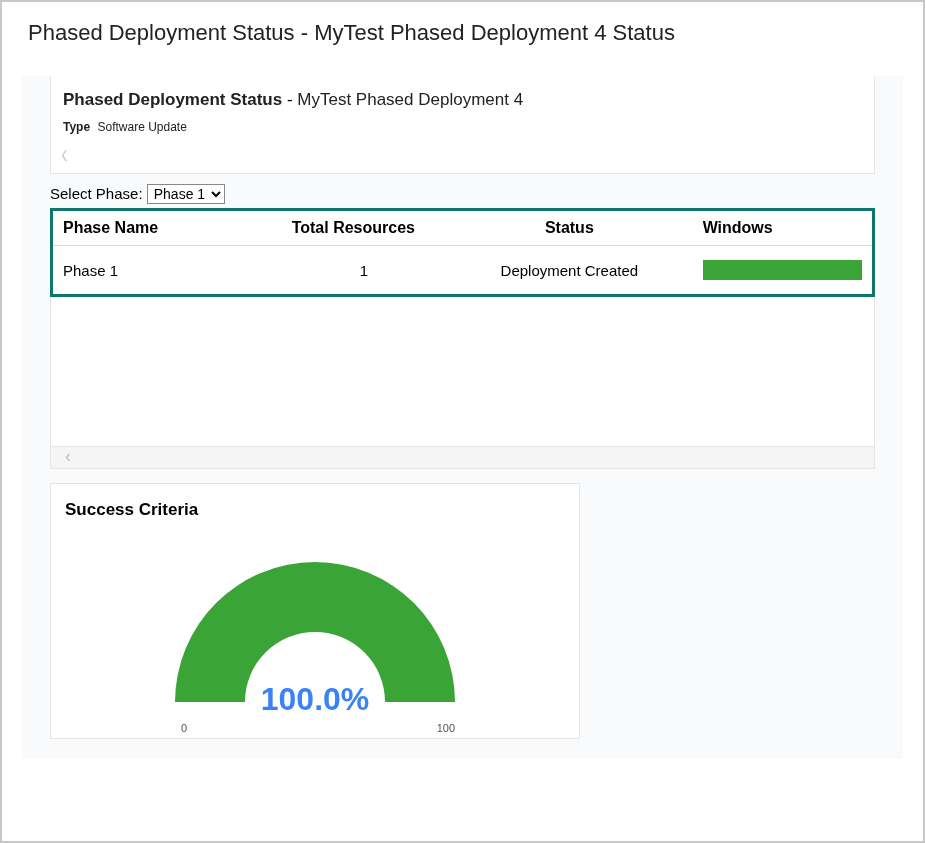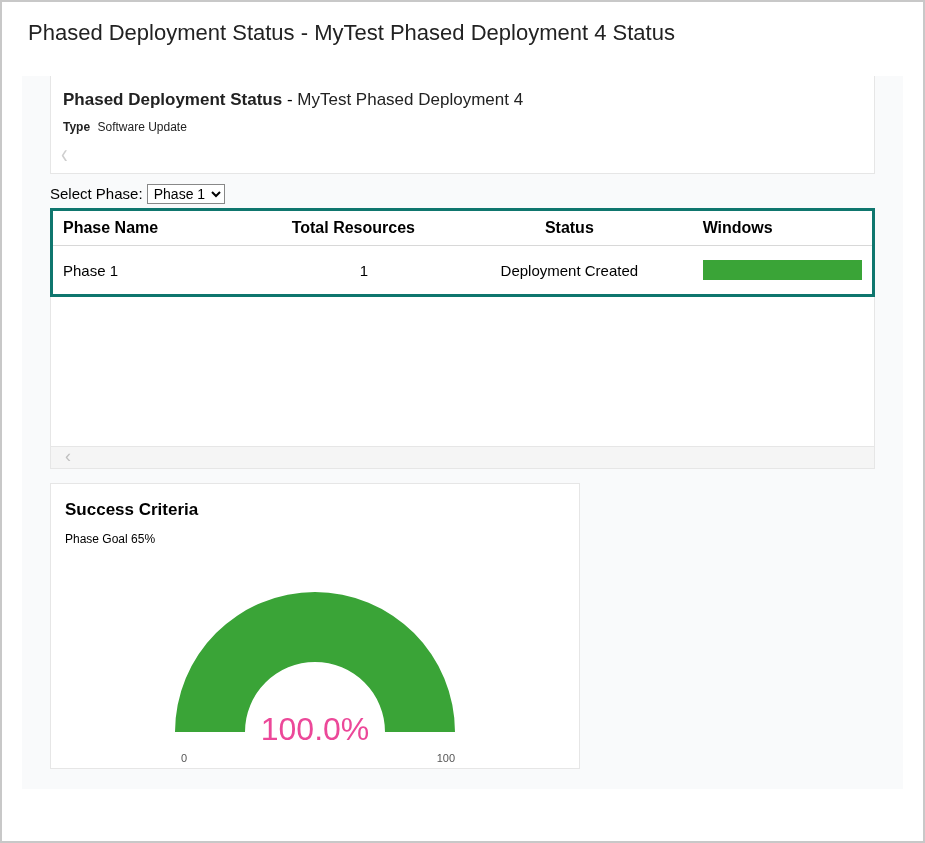--- a/index.html
+++ b/index.html
@@ -109,22 +109,22 @@
     .criteria-sub { font-size: 15px; margin-bottom: 8px; }
     .criteria-goal { font-size: 12px; margin-bottom: 16px; }
     .gauge-wrap { position: relative; width: 320px; height: 200px; margin: 0 auto; }
     .gauge-svg { display: block; margin: 0 auto; }
     .gauge-value {
       position: absolute;
       bottom: 14px;
       left: 0; right: 0;
       text-align: center;
       font-size: 32px;
-      font-weight: 400;
-      color: #ec4899;
+      font-weight: 700;
+      color: #3b82f6;
     }
     .gauge-tick { position: absolute; bottom: -2px; font-size: 11px; color: #555; }
     .gauge-tick.left { left: 26px; }
     .gauge-tick.right { right: 20px; }
   </style>
 </head>
 <body>
 
 <h1 class="page-title">Phased Deployment Status - MyTest Phased Deployment 4 Status</h1>
 
@@ -164,21 +164,20 @@
             <div class="progress-bar" style="width: 100%;"></div>
           </td>
         </tr>
       </tbody>
   </table>
   <div class="table-spacer"></div>
   <div class="scroll-indicator">‹</div>
 
   <div class="criteria-card">
     <div class="criteria-title">Success Criteria</div>
-    <div class="criteria-goal">Phase Goal 65%</div>
     <div class="gauge-wrap">
       <svg class="gauge-svg" width="320" height="180" viewBox="0 0 320 180">
         <path d="M 20 170 A 140 140 0 0 1 300 170 L 230 170 A 70 70 0 0 0 90 170 Z" fill="#3aa437"></path>
       </svg>
       <div class="gauge-value">100.0%</div>
       <div class="gauge-tick left">0</div>
       <div class="gauge-tick right">100</div>
     </div>
   </div>
 

